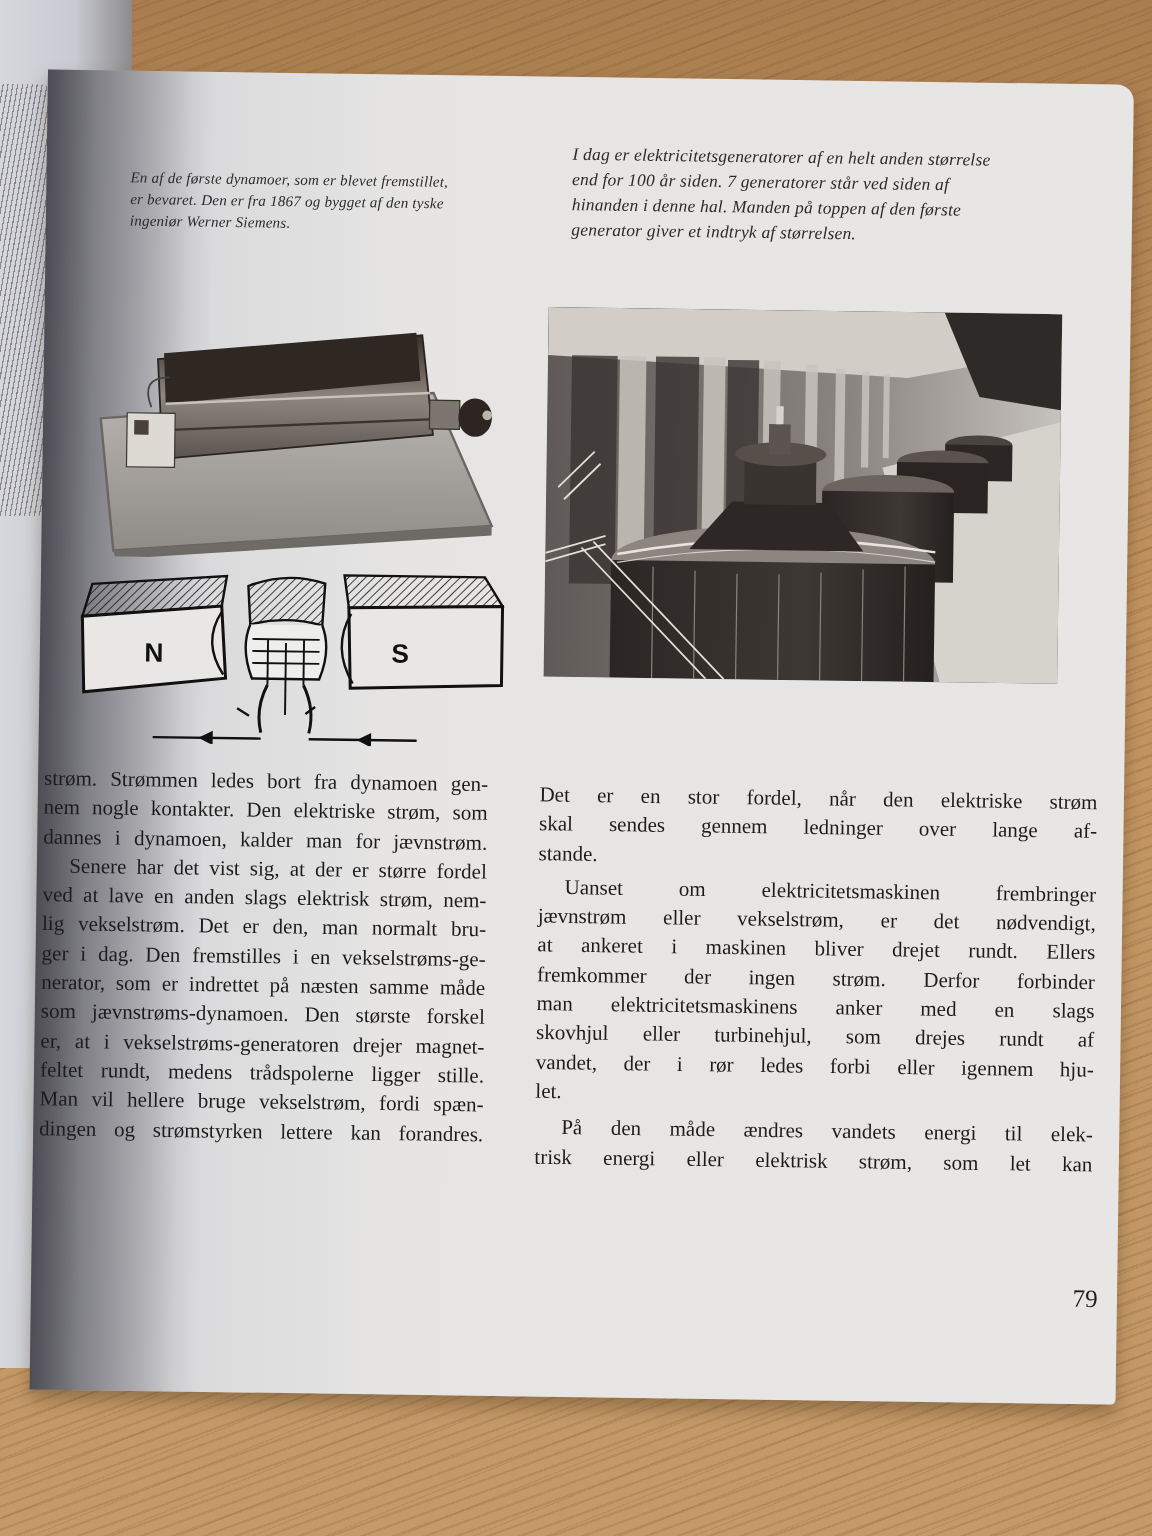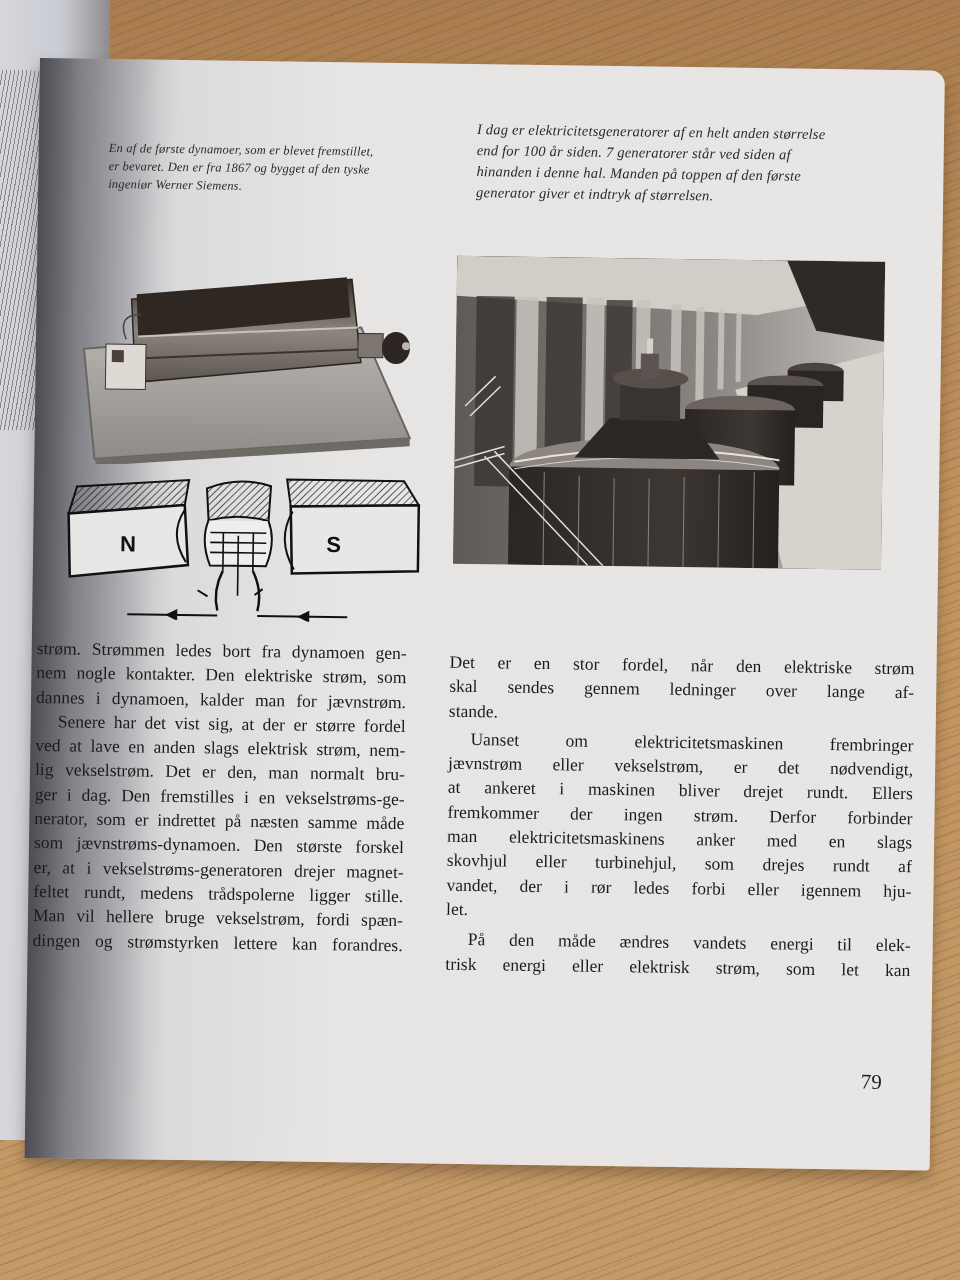--- a/index.html
+++ b/index.html
@@ -53,21 +53,21 @@
   .body-col {
     position: absolute; color: #1d1c1c; font-size: 17.5px; line-height: 24.3px;
     text-align: justify;
   }
   .body-left { left: 5px; top: 578px; width: 370px; }
   .body-right { left: 418px; top: 586px; width: 465px; }
   .body-col .line { display: block; text-align-last: justify; white-space: nowrap; }
   .body-col .line.last { text-align-last: left; }
   .body-col .indent { padding-left: 22px; }
   .page-number {
-    position: absolute; left: 835px; top: 1000px; font-size: 21px; color: #1e1e1e;
+    position: absolute; left: 868px; top: 1000px; font-size: 21px; color: #1e1e1e;
   }
   .darken-gutter {
     position: absolute; left: 0; top: 0; width: 140px; height: 100%;
     background: linear-gradient(90deg, rgba(40,40,50,0.45), rgba(40,40,50,0.0));
     pointer-events: none; border-radius: 0;
   }
 </style>
 </head>
 <body>
 

